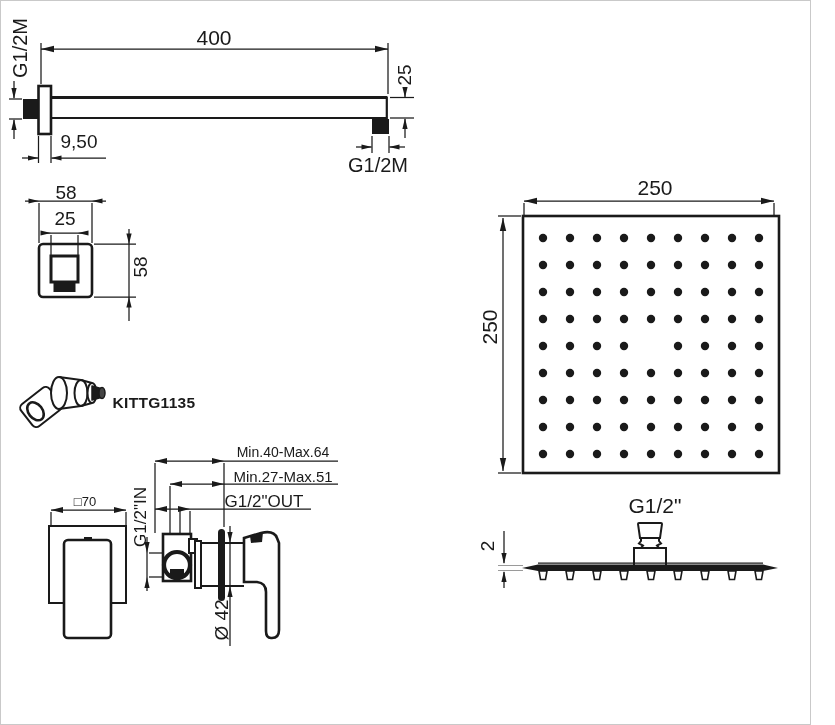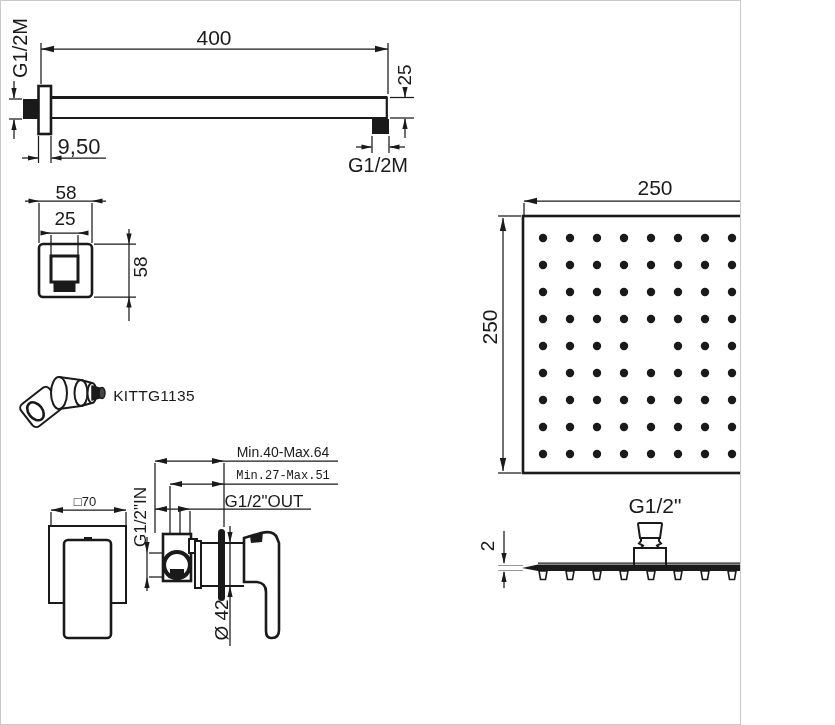--- a/index.html
+++ b/index.html
@@ -1,23 +1,23 @@
 <!DOCTYPE html>
 <html><head>
 <meta charset="utf-8">
 <style>
   html,body{margin:0;padding:0;background:#fff;}
-  .canvas{position:relative;width:741px;height:725px;background:#fff;border:1px solid #c9c9c9;
+  .canvas{position:relative;width:811px;height:725px;background:#fff;border:1px solid #c9c9c9;
           box-sizing:border-box;font-family:"Liberation Sans",sans-serif;color:#1a1a1a;overflow:hidden;}
   .drawing{position:absolute;}
   svg{display:block;overflow:visible;}
   .lbl{position:absolute;transform:translate(-50%,-50%);white-space:nowrap;line-height:1;
        font-family:"Liberation Sans",sans-serif;color:#1a1a1a;}
   .rot{transform:translate(-50%,-50%) rotate(-90deg);}
-  .bold{font-weight:normal;letter-spacing:.3px;}
+  .bold{font-weight:bold;letter-spacing:.3px;margin-top:7px;}
   
   .obj{stroke:#1a1a1a;fill:none;stroke-width:2;}
   .objthick{stroke:#1a1a1a;fill:none;stroke-width:2.6;}
   .dim{stroke:#1a1a1a;fill:none;stroke-width:1.25;}
   .thin{stroke:#9a9a9a;fill:none;stroke-width:1;}
   .arr{fill:#1a1a1a;stroke:none;}
   .blk{fill:#1a1a1a;stroke:none;}
   .wht{fill:#ffffff;}
 </style>
 </head>
@@ -343,33 +343,33 @@
         <polygon class="arr" points="43,83 40.4,72 45.6,72"></polygon>
         <line class="dim" x1="43" y1="91" x2="43" y2="107"></line>
         <polygon class="arr" points="43,90 40.4,101 45.6,101"></polygon>
       </g>
     </svg>
   </div>
 
   <div class="lbl" style="left:213px;top:36px;font-size:21px;">400</div>
   <div class="lbl rot" style="left:19px;top:47px;font-size:20px;">G1/2M</div>
   <div class="lbl rot" style="left:403px;top:74px;font-size:19px;">25</div>
-  <div class="lbl" style="left:78px;top:146px;font-size:22px;">9,50</div>
+  <div class="lbl" style="left:78px;top:140px;font-size:19px;">9,50</div>
   <div class="lbl" style="left:377px;top:164px;font-size:20px;">G1/2M</div>
 
   <div class="lbl" style="left:65px;top:191px;font-size:19px;">58</div>
   <div class="lbl" style="left:64px;top:217px;font-size:19px;">25</div>
   <div class="lbl rot" style="left:139px;top:266px;font-size:19px;">58</div>
 
   <div class="lbl bold" style="left:153px;top:395px;font-size:15.5px;">KITTG1135</div>
 
   <div class="lbl" style="left:84px;top:500px;font-size:13px;">□70</div>
   <div class="lbl rot" style="left:139px;top:516px;font-size:17px;">G1/2"IN</div>
   <div class="lbl" style="left:282px;top:451px;font-size:14px;">Min.40-Max.64</div>
-  <div class="lbl" style="left:282px;top:475px;font-size:12px;font-family:Liberation Mono, monospace;">Min.27-Max.51</div>
+  <div class="lbl" style="left:282px;top:475px;font-size:15px;">Min.27-Max.51</div>
   <div class="lbl" style="left:263px;top:500px;font-size:17px;">G1/2"OUT</div>
   <div class="lbl rot" style="left:220px;top:619px;font-size:19px;">Ø 42</div>
 
   <div class="lbl" style="left:654px;top:186px;font-size:21px;">250</div>
   <div class="lbl rot" style="left:488px;top:326px;font-size:21px;">250</div>
   <div class="lbl" style="left:654px;top:504px;font-size:21px;">G1/2"</div>
   <div class="lbl rot" style="left:486px;top:545px;font-size:19px;">2</div>
 
 </div>
 

